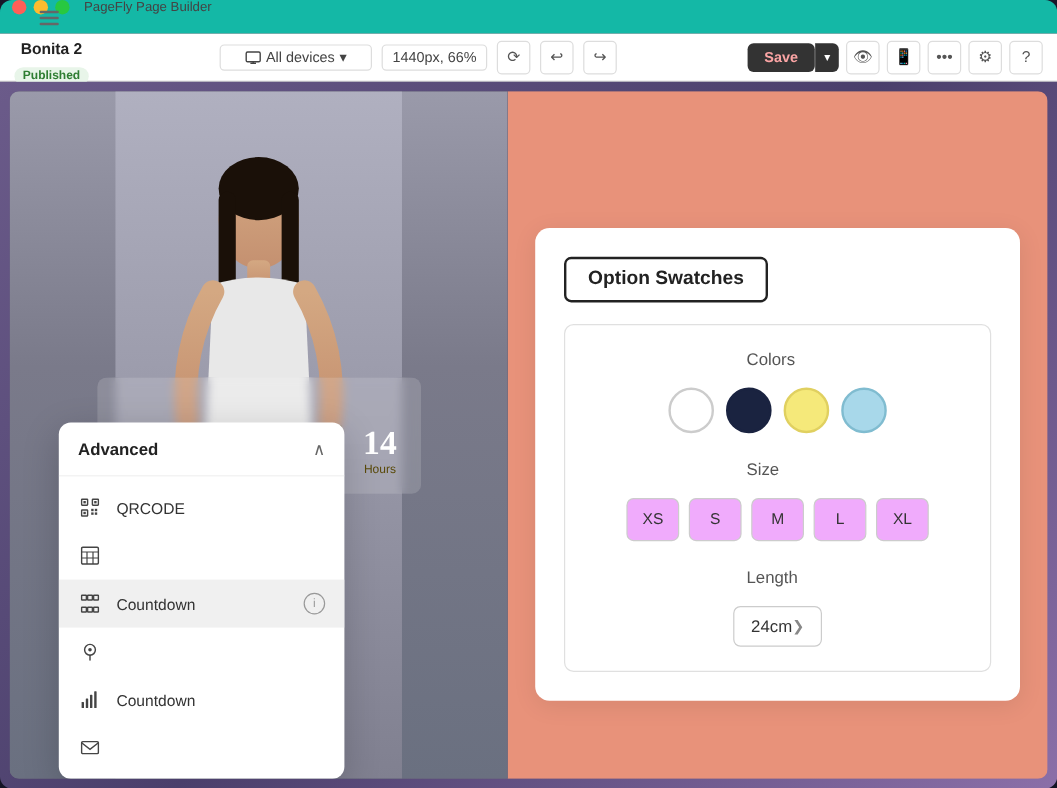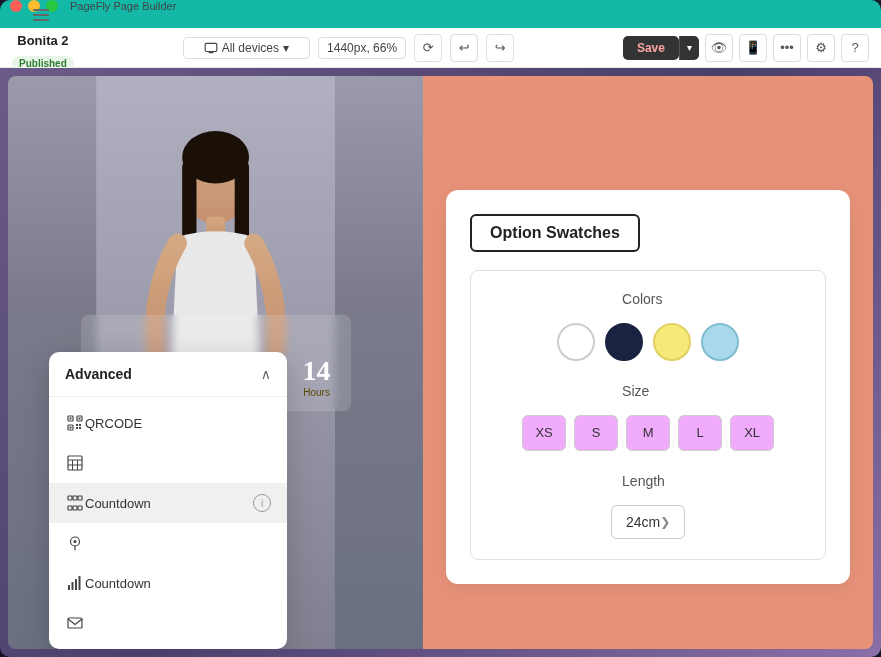--- a/index.html
+++ b/index.html
@@ -343,20 +343,21 @@
       color: #666;
       cursor: pointer;
     }
     .advanced-items {
       padding: 6px 0;
     }
     .advanced-item {
       display: flex;
       align-items: center;
       padding: 10px 16px;
+      gap: 12px;
       cursor: pointer;
       border-radius: 0;
       transition: background 0.15s;
     }
     .advanced-item.active {
       background: #f0f0f0;
     }
     .advanced-item-icon {
       width: 20px; height: 20px;
       display: flex; align-items: center; justify-content: center;

